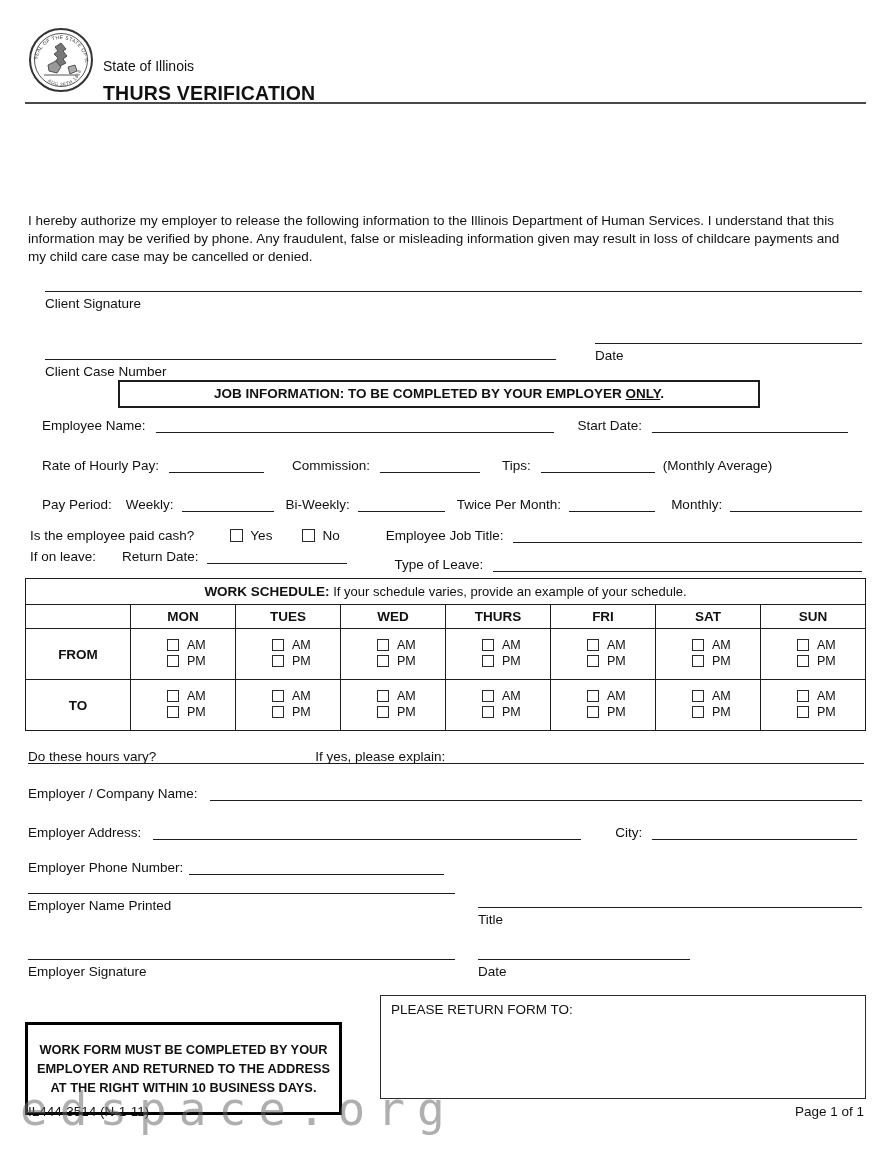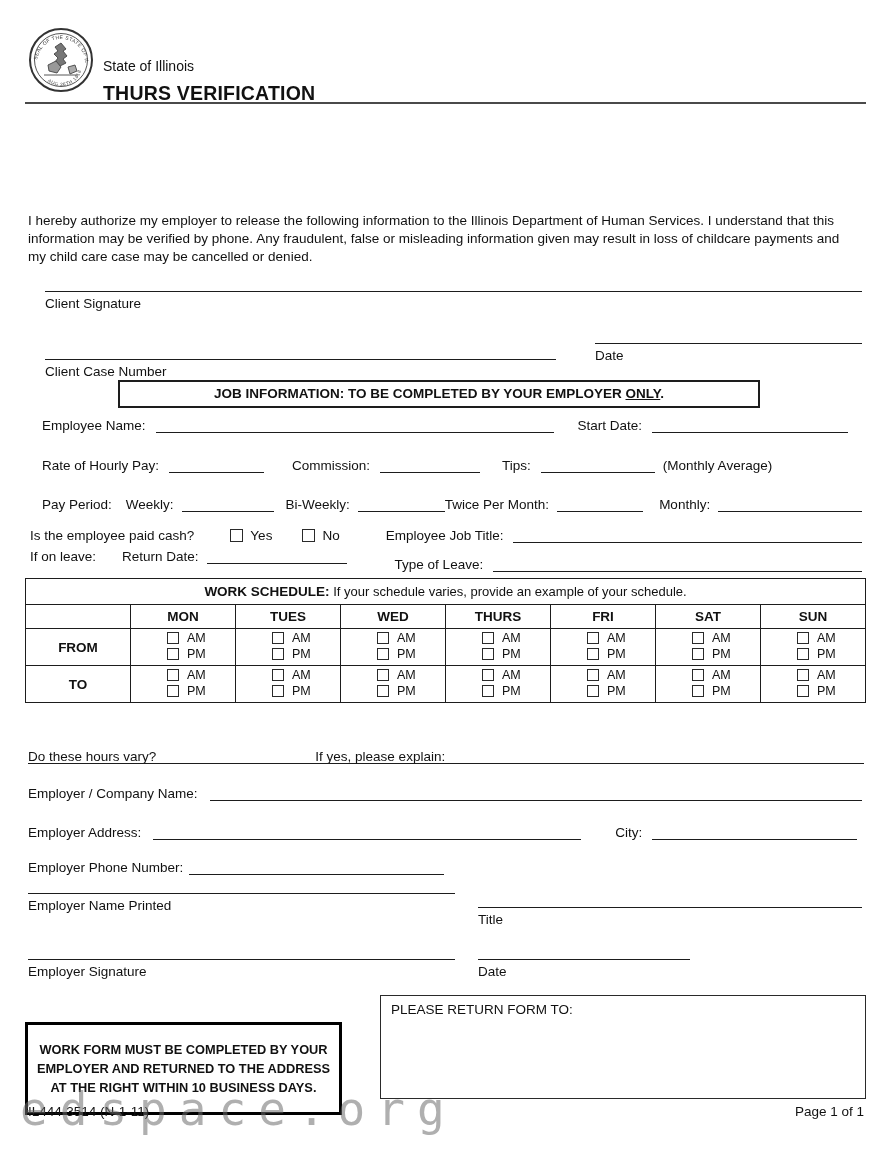--- a/index.html
+++ b/index.html
@@ -56,21 +56,21 @@
     margin-right: 7px;
   }
 
   
   table.sched { border-collapse: collapse; width: 841px; table-layout: fixed; }
   table.sched td, table.sched th { border: 1.6px solid #1d1d1d; }
   .sched-title { text-align: center; font-size: 13px; padding: 5px 2px; font-weight: normal; }
   .sched-title b { font-size: 13.5px; }
   .day-h { font-size: 13.5px; font-weight: bold; text-align: center; padding: 4px 0; }
   .rowhead { font-weight: bold; text-align: center; font-size: 13.5px; }
-  .sched-cell { height: 37px; vertical-align: middle; }
+  .sched-cell { height: 51px; vertical-align: middle; }
   .sched-cell .wrap { width: 56px; margin: 0 auto 0 auto; padding-left: 12px; }
   .ampm-line { font-size: 12.5px; line-height: 1.25; white-space: nowrap; }
   .ampm-line .cb { width: 12px; height: 12px; margin-right: 8px; vertical-align: -2px; }
 
   
   .return-box {
     border: 1.6px solid #2a2a2a;
     width: 486px; height: 104px;
     padding: 6px 10px;
     font-size: 13.5px;
@@ -171,21 +171,21 @@
     <span class="fill" style="width:114px; margin-left:10px;"></span>
     <span class="t" style="margin-left:8px;">(Monthly Average)</span>
   </div>
 
   <div class="abs frow" style="left:42px; top:496px; width:820px;">
     <span class="t">Pay Period:</span>
     <span class="t" style="margin-left:14px;">Weekly:</span>
     <span class="fill" style="width:92px; margin-left:8px;"></span>
     <span class="t" style="margin-left:12px;">Bi-Weekly:</span>
     <span class="fill" style="width:87px; margin-left:8px;"></span>
-    <span class="t" style="">Twice Per Month:</span>
+    <span class="t" style="margin-left:12px;">Twice Per Month:</span>
     <span class="fill" style="width:86px; margin-left:8px;"></span>
     <span class="t" style="margin-left:16px;">Monthly:</span>
     <span class="fill grow" style="margin-left:8px;"></span>
   </div>
 
   <div class="abs frow" style="left:30px; top:548px; width:832px;">
     <span class="t">If on leave:</span>
     <span class="t" style="margin-left:26px;">Return Date:</span>
     <span class="fill" style="width:140px; margin-left:8px;"></span>
     <span class="t" style="margin-left:48px; position:relative; top:8px;">Type of Leave:</span>

